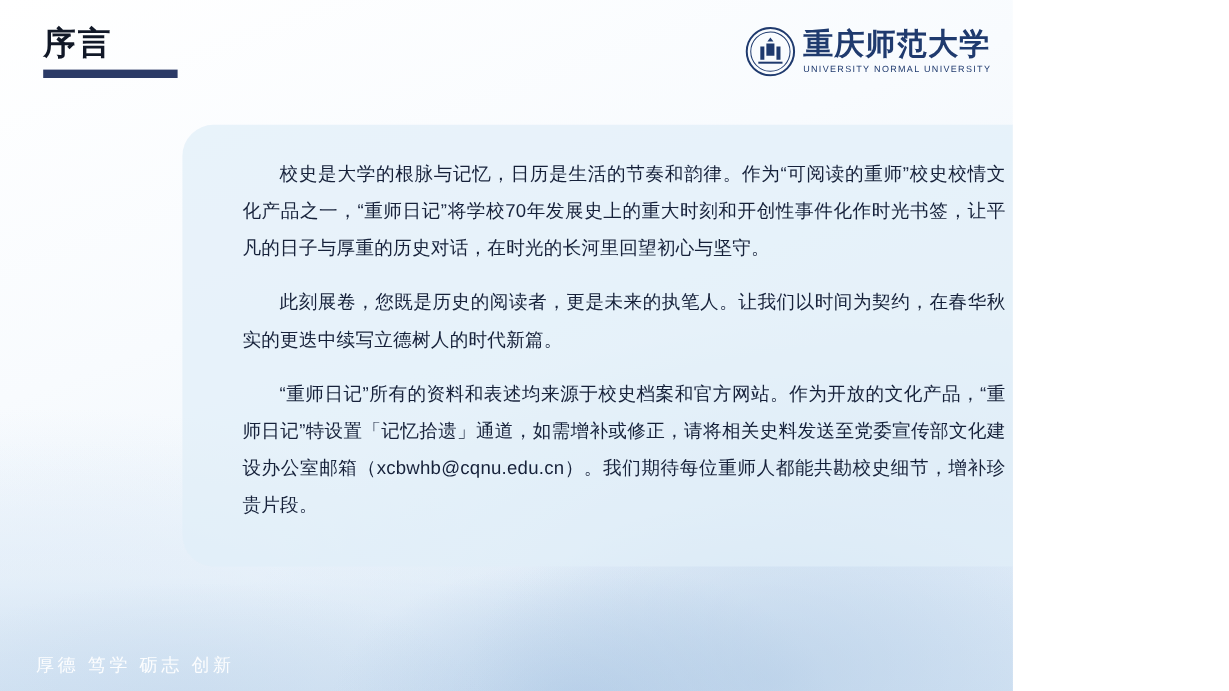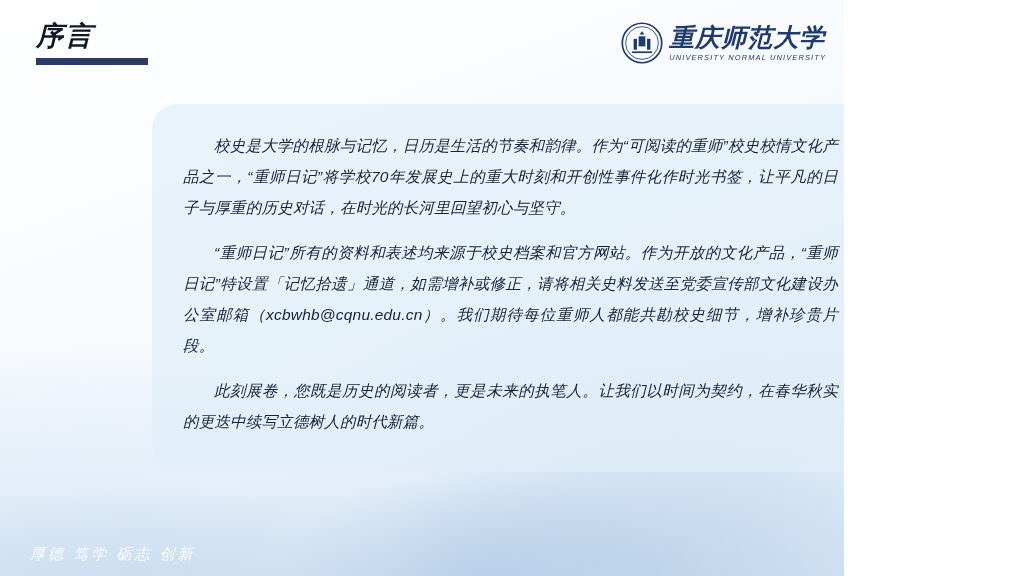--- a/index.html
+++ b/index.html
@@ -15,21 +15,20 @@
   }
   .slide {
     position: relative;
     width: 844px;
     height: 576px;
     background:
       radial-gradient(ellipse 900px 500px at 88% 96%, #cfe0f2 0%, rgba(207,224,242,0) 60%),
       radial-gradient(ellipse 700px 380px at 6% 100%, #dce9f6 0%, rgba(220,233,246,0) 62%),
       linear-gradient(160deg, #ffffff 0%, #f8fbfe 38%, #eef5fb 72%, #e4eef8 100%);
     overflow: hidden;
-    font-style: italic;
   }
   
   .blob {
     position: absolute;
     border-radius: 50%;
     pointer-events: none;
   }
   .blob1 {
     width: 520px; height: 300px;
     right: -60px; bottom: -140px;
@@ -112,21 +111,21 @@
   
   .card {
     position: absolute;
     left: 152px;
     top: 104px;
     width: 720px;
     height: 368px;
     background: rgba(224,238,248,0.72);
     border-radius: 26px;
     box-sizing: border-box;
-    padding: 26px 34px 18px 31px;
+    padding: 26px 34px 18px 50px;
   }
   .para {
     margin: 0 0 14px 0;
     font-size: 15.5px;
     line-height: 2.0;
     color: #16213a;
     text-indent: 2em;
     text-align: justify;
     letter-spacing: 0.2px;
   }
@@ -171,19 +170,19 @@
       </svg>
     </span>
     <span class="logo-text">
       <span class="logo-cn">重庆师范大学</span>
       <span class="logo-en">UNIVERSITY NORMAL UNIVERSITY</span>
     </span>
   </div>
 
   <div class="card">
     <p class="para">校史是大学的根脉与记忆，日历是生活的节奏和韵律。作为“可阅读的重师”校史校情文化产品之一，“重师日记”将学校70年发展史上的重大时刻和开创性事件化作时光书签，让平凡的日子与厚重的历史对话，在时光的长河里回望初心与坚守。</p>
+    <p class="para">此刻展卷，您既是历史的阅读者，更是未来的执笔人。让我们以时间为契约，在春华秋实的更迭中续写立德树人的时代新篇。</p>
     <p class="para">“重师日记”所有的资料和表述均来源于校史档案和官方网站。作为开放的文化产品，“重师日记”特设置「记忆拾遗」通道，如需增补或修正，请将相关史料发送至党委宣传部文化建设办公室邮箱（xcbwhb@cqnu.edu.cn）。我们期待每位重师人都能共勘校史细节，增补珍贵片段。</p>
-    <p class="para">此刻展卷，您既是历史的阅读者，更是未来的执笔人。让我们以时间为契约，在春华秋实的更迭中续写立德树人的时代新篇。</p>
   </div>
 
   <div class="motto">厚德 笃学 砺志 创新</div>
 
 </div>
 
 </body></html>

